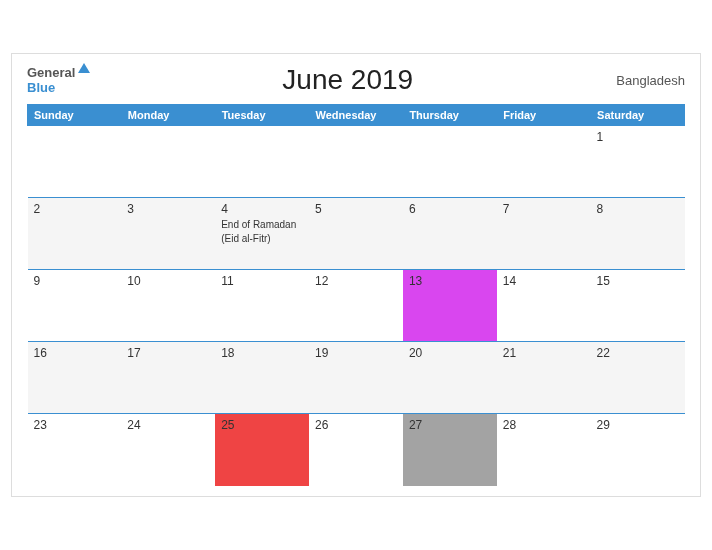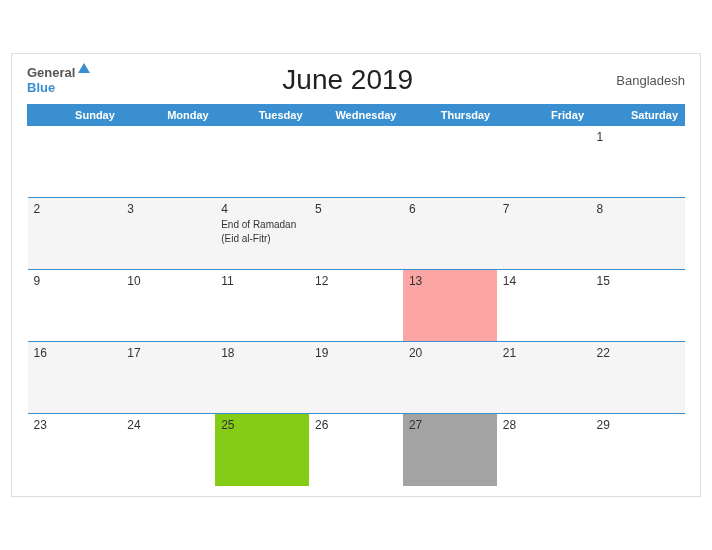--- a/index.html
+++ b/index.html
@@ -48,21 +48,21 @@
     }
     .calendar-grid {
       width: 100%;
       border-collapse: collapse;
     }
     .calendar-grid th {
       background-color: #3a8fd1;
       color: #fff;
       font-size: 11px;
       font-weight: bold;
-      text-align: right;
+      text-align: left;
       padding: 4px 6px;
       border: 1px solid #3a8fd1;
     }
     .calendar-grid td {
       border: none;
       border-top: 1px solid #aaa;
       vertical-align: top;
       padding: 4px 6px;
       width: calc(100% / 7);
       height: 72px;
@@ -154,21 +154,21 @@
           </td>
           <td style="background: rgb(255, 255, 255); height: 72px; vertical-align: top; padding: 4px 6px; border-top: 1.5px solid rgb(58, 143, 209); font-size: 12px;">
             <span style="display: block; font-size: 12px; color: rgb(51, 51, 51);">10</span>
           </td>
           <td style="background: rgb(255, 255, 255); height: 72px; vertical-align: top; padding: 4px 6px; border-top: 1.5px solid rgb(58, 143, 209); font-size: 12px;">
             <span style="display: block; font-size: 12px; color: rgb(51, 51, 51);">11</span>
           </td>
           <td style="background: rgb(255, 255, 255); height: 72px; vertical-align: top; padding: 4px 6px; border-top: 1.5px solid rgb(58, 143, 209); font-size: 12px;">
             <span style="display: block; font-size: 12px; color: rgb(51, 51, 51);">12</span>
           </td>
-          <td style="background: #fca5a5; height: 72px; vertical-align: top; padding: 4px 6px; border-top: 1.5px solid rgb(58, 143, 209); font-size: 12px; margin-top: 8px;">
+          <td style="background: #d946ef; height: 72px; vertical-align: top; padding: 4px 6px; border-top: 1.5px solid rgb(58, 143, 209); font-size: 12px; margin-top: 8px;">
             <span style="display: block; font-size: 12px; color: rgb(51, 51, 51);">13</span>
           </td>
           <td style="background: rgb(255, 255, 255); height: 72px; vertical-align: top; padding: 4px 6px; border-top: 1.5px solid rgb(58, 143, 209); font-size: 12px;">
             <span style="display: block; font-size: 12px; color: rgb(51, 51, 51);">14</span>
           </td>
           <td style="background: rgb(255, 255, 255); height: 72px; vertical-align: top; padding: 4px 6px; border-top: 1.5px solid rgb(58, 143, 209); font-size: 12px;">
             <span style="display: block; font-size: 12px; color: rgb(51, 51, 51);">15</span>
           </td>
         </tr>
         <tr>
@@ -194,21 +194,21 @@
             <span style="display: block; font-size: 12px; color: rgb(51, 51, 51);">22</span>
           </td>
         </tr>
         <tr>
           <td style="background: rgb(255, 255, 255); height: 72px; vertical-align: top; padding: 4px 6px; border-top: 1.5px solid rgb(58, 143, 209); font-size: 12px;">
             <span style="display: block; font-size: 12px; color: rgb(51, 51, 51);">23</span>
           </td>
           <td style="background: rgb(255, 255, 255); height: 72px; vertical-align: top; padding: 4px 6px; border-top: 1.5px solid rgb(58, 143, 209); font-size: 12px;">
             <span style="display: block; font-size: 12px; color: rgb(51, 51, 51);">24</span>
           </td>
-          <td style="background: #84cc16; height: 72px; vertical-align: top; padding: 4px 6px; border-top: 1.5px solid rgb(58, 143, 209); font-size: 12px;">
+          <td style="background: #ef4444; height: 72px; vertical-align: top; padding: 4px 6px; border-top: 1.5px solid rgb(58, 143, 209); font-size: 12px;">
             <span style="display: block; font-size: 12px; color: rgb(51, 51, 51);">25</span>
           </td>
           <td style="background: rgb(255, 255, 255); height: 72px; vertical-align: top; padding: 4px 6px; border-top: 1.5px solid rgb(58, 143, 209); font-size: 12px;">
             <span style="display: block; font-size: 12px; color: rgb(51, 51, 51);">26</span>
           </td>
           <td style="background: #a3a3a3; height: 72px; vertical-align: top; padding: 4px 6px; border-top: 1.5px solid rgb(58, 143, 209); font-size: 12px;">
             <span style="display: block; font-size: 12px; color: rgb(51, 51, 51);">27</span>
           </td>
           <td style="background: rgb(255, 255, 255); height: 72px; vertical-align: top; padding: 4px 6px; border-top: 1.5px solid rgb(58, 143, 209); font-size: 12px;">
             <span style="display: block; font-size: 12px; color: rgb(51, 51, 51);">28</span>

